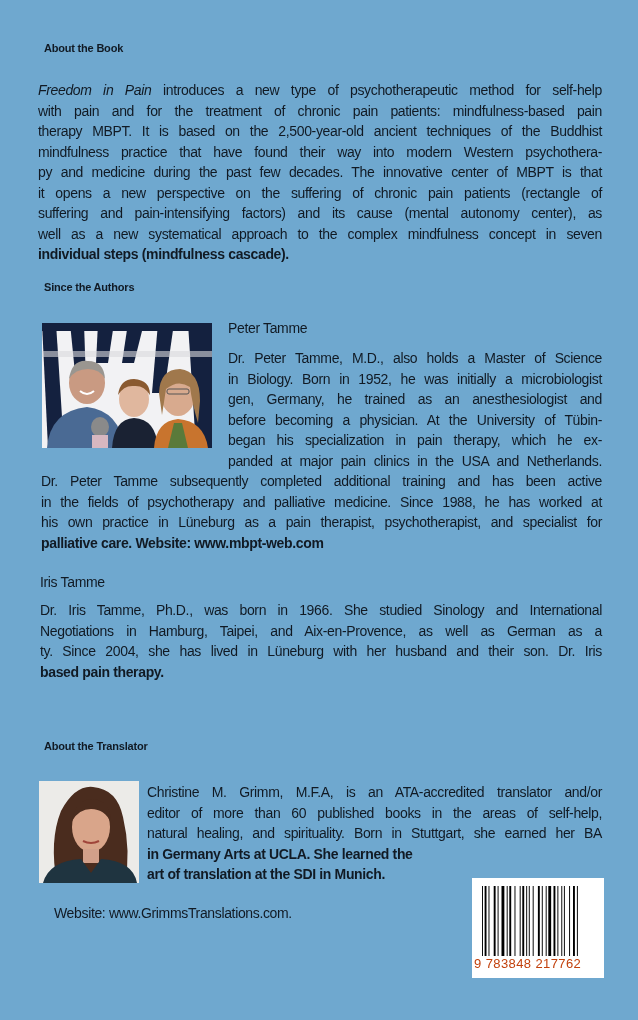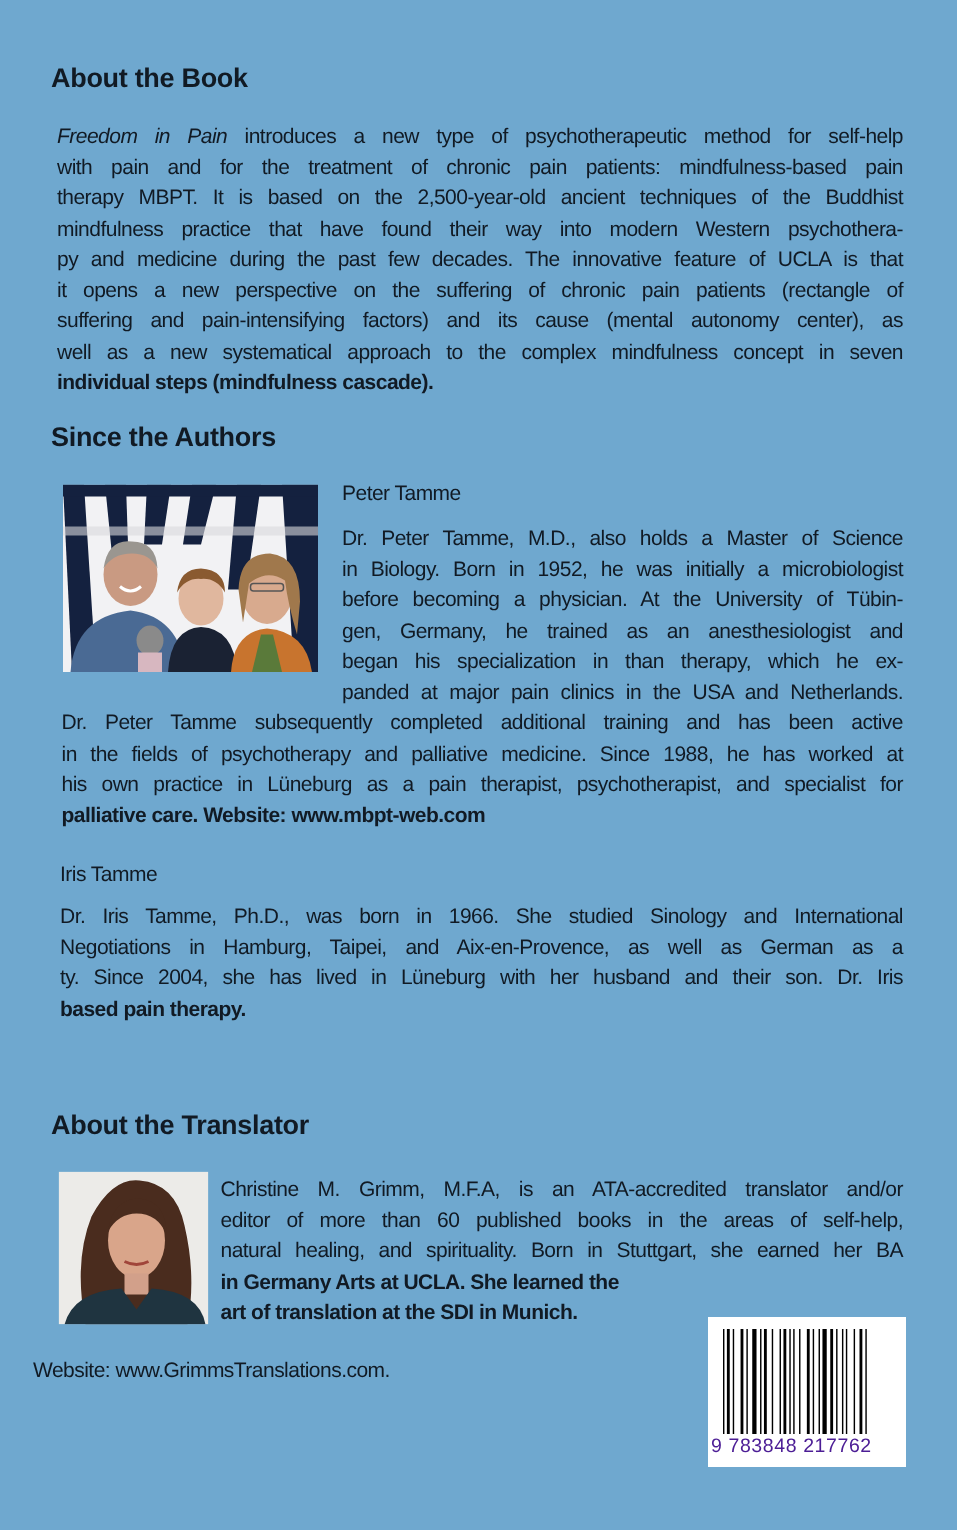--- a/index.html
+++ b/index.html
@@ -4,53 +4,53 @@
 <style>
   html, body { margin: 0; padding: 0; }
   body {
     width: 638px; height: 1020px; overflow: hidden;
     background: #6fa8cf;
     font-family: "Liberation Sans", sans-serif;
     color: #111a24;
     position: relative;
   }
   .heading {
-    position: absolute; left: 34px;
-    font-weight: bold; font-size: 18px; letter-spacing: -0.2px;
+    position: absolute; left: 44px;
+    font-weight: bold; font-size: 11px; letter-spacing: -0.2px;
   }
   .para { position: absolute; font-size: 14px; letter-spacing: -0.35px; }
   .jline {
     display: block; height: 20.5px; line-height: 20.5px;
     text-align: justify; text-align-last: justify;
   }
   .jline.last { text-align-last: left; font-weight: bold; }
   .name { position: absolute; font-size: 14px; letter-spacing: -0.35px; }
   .photo { position: absolute; overflow: hidden; }
   .barcode-box {
     position: absolute; left: 472px; left: 472px; top: 878px;
     width: 132px; height: 100px; background: #fff;
   }
   .barcode-bars { position: absolute; left: 10px; top: 8px; width: 112px; height: 70px; }
   .barcode-num {
     position: absolute; left: 2px; right: 4px; top: 78px;
-    font-family: "Liberation Sans", sans-serif; font-size: 13px; color: #4c1d95;
+    font-family: "Liberation Sans", sans-serif; font-size: 13px; color: #c2410c;
     letter-spacing: 0.4px;
   }
   em { font-style: italic; }
 </style>
 </head>
 <body>
 
 <div class="heading" style="top:42px;">About the Book</div>
 <div class="para" style="left:38px; top:80px; width:564px;">
   <div class="jline"><em>Freedom in Pain</em><span> introduces a new type of psychotherapeutic method for self-help</span></div>
   <div class="jline">with pain and for the treatment of chronic pain patients: mindfulness-based pain</div>
   <div class="jline">therapy MBPT. It is based on the 2,500-year-old ancient techniques of the Buddhist</div>
   <div class="jline">mindfulness practice that have found their way into modern Western psychothera-</div>
-  <div class="jline">py and medicine during the past few decades. The innovative feature of UCLA is that</div>
+  <div class="jline">py and medicine during the past few decades. The innovative center of MBPT is that</div>
   <div class="jline">it opens a new perspective on the suffering of chronic pain patients (rectangle of</div>
   <div class="jline">suffering and pain-intensifying factors) and its cause (mental autonomy center), as</div>
   <div class="jline">well as a new systematical approach to the complex mindfulness concept in seven</div>
   <div class="jline last">individual steps (mindfulness cascade).</div>
 </div>
 
 <div class="heading" style="top:281px;">Since the Authors</div>
 
 <div class="photo" style="left:42px; top:323px; width:170px; height:125px;" title="Peter Tamme with family in a striped beach chair">
   <svg width="170" height="125" viewBox="0 0 170 125">
@@ -83,23 +83,23 @@
     <path d="M112 125 Q114 98 136 96 Q162 98 166 125Z" fill="#c8742e"></path>
     <path d="M126 125 L132 100 L140 100 L146 125Z" fill="#5a7a3a"></path>
     <rect x="125" y="66" width="22" height="5" rx="2" fill="none" stroke="#555" stroke-width="1"></rect>
   </svg>
 </div>
 
 <div class="name" style="left:228px; top:320px;">Peter Tamme</div>
 <div class="para" style="left:228px; top:348px; width:374px;">
   <div class="jline">Dr. Peter Tamme, M.D., also holds a Master of Science</div>
   <div class="jline">in Biology. Born in 1952, he was initially a microbiologist</div>
+  <div class="jline">gen, Germany, he trained as an anesthesiologist and</div>
   <div class="jline">before becoming a physician. At the University of Tübin-</div>
-  <div class="jline">gen, Germany, he trained as an anesthesiologist and</div>
-  <div class="jline">began his specialization in than therapy, which he ex-</div>
+  <div class="jline">began his specialization in pain therapy, which he ex-</div>
   <div class="jline">panded at major pain clinics in the USA and Netherlands.</div>
 </div>
 <div class="para" style="left:41px; top:471px; width:561px;">
   <div class="jline">Dr. Peter Tamme subsequently completed additional training and has been active</div>
   <div class="jline">in the fields of psychotherapy and palliative medicine. Since 1988, he has worked at</div>
   <div class="jline">his own practice in Lüneburg as a pain therapist, psychotherapist, and specialist for</div>
   <div class="jline last">palliative care. Website: www.mbpt-web.com</div>
 </div>
 
 <div class="name" style="left:40px; top:574px;">Iris Tamme</div>
@@ -124,21 +124,21 @@
   </svg>
 </div>
 
 <div class="para" style="left:147px; top:782px; width:455px;">
   <div class="jline">Christine M. Grimm, M.F.A, is an ATA-accredited translator and/or</div>
   <div class="jline">editor of more than 60 published books in the areas of self-help,</div>
   <div class="jline">natural healing, and spirituality. Born in Stuttgart, she earned her BA</div>
   <div class="jline last">in Germany Arts at UCLA. She learned the</div>
   <div class="jline last">art of translation at the SDI in Munich.</div>
 </div>
-<div class="para" style="left:22px; top:905px;">Website: www.GrimmsTranslations.com.</div>
+<div class="para" style="left:54px; top:905px;">Website: www.GrimmsTranslations.com.</div>
 
 <div class="barcode-box">
   <svg class="barcode-bars" id="barcode-svg" viewBox="0 0 112 70" preserveAspectRatio="none">
       <rect x="0" y="0" width="0.95" height="70" fill="#000"></rect>
       <rect x="2.6" y="0" width="1.9" height="70" fill="#000"></rect>
       <rect x="6.5" y="0" width="0.95" height="70" fill="#000"></rect>
       <rect x="11.7" y="0" width="1.9" height="70" fill="#000"></rect>
       <rect x="15.6" y="0" width="0.95" height="70" fill="#000"></rect>
       <rect x="19.5" y="0" width="2.8499999999999996" height="70" fill="#000"></rect>
       <rect x="24.7" y="0" width="0.95" height="70" fill="#000"></rect>

